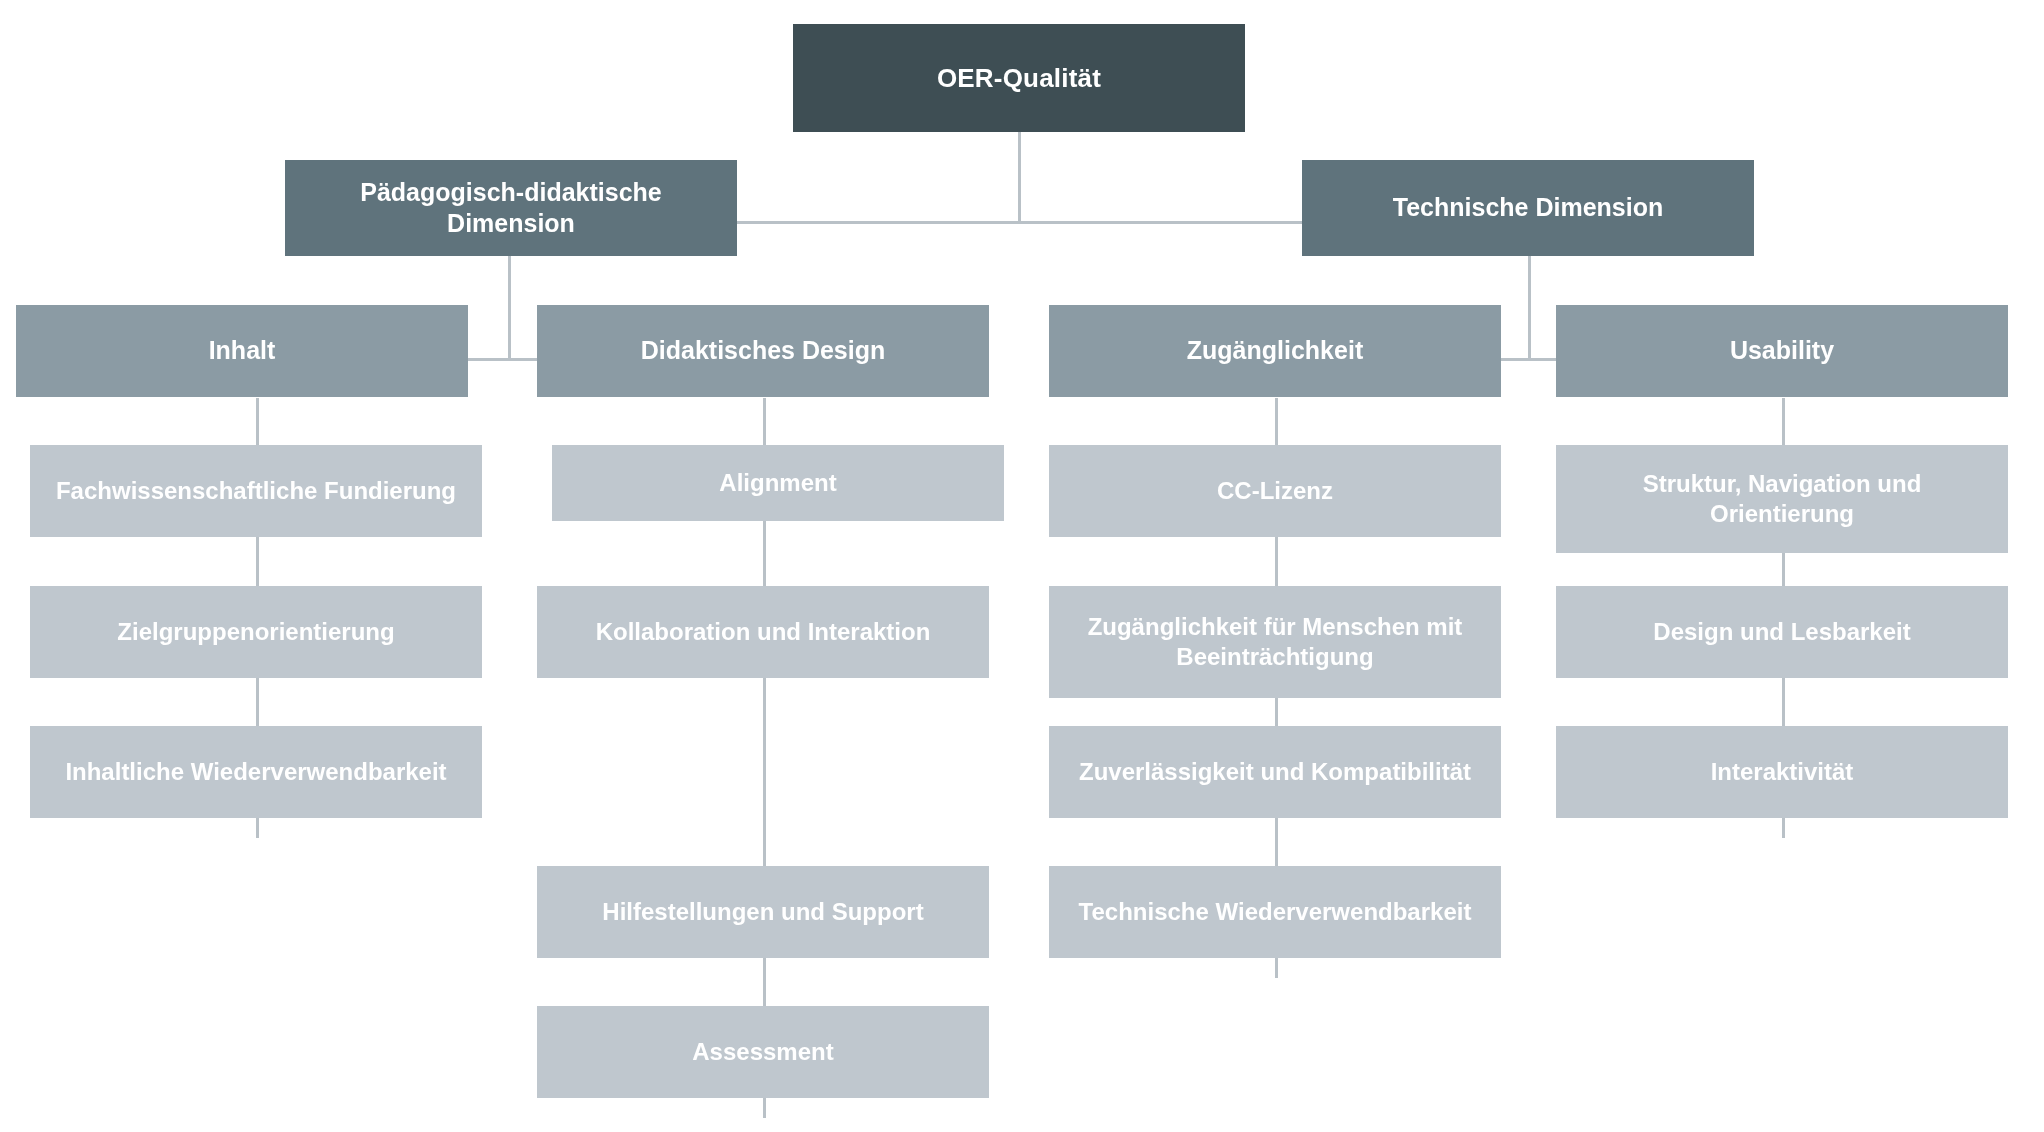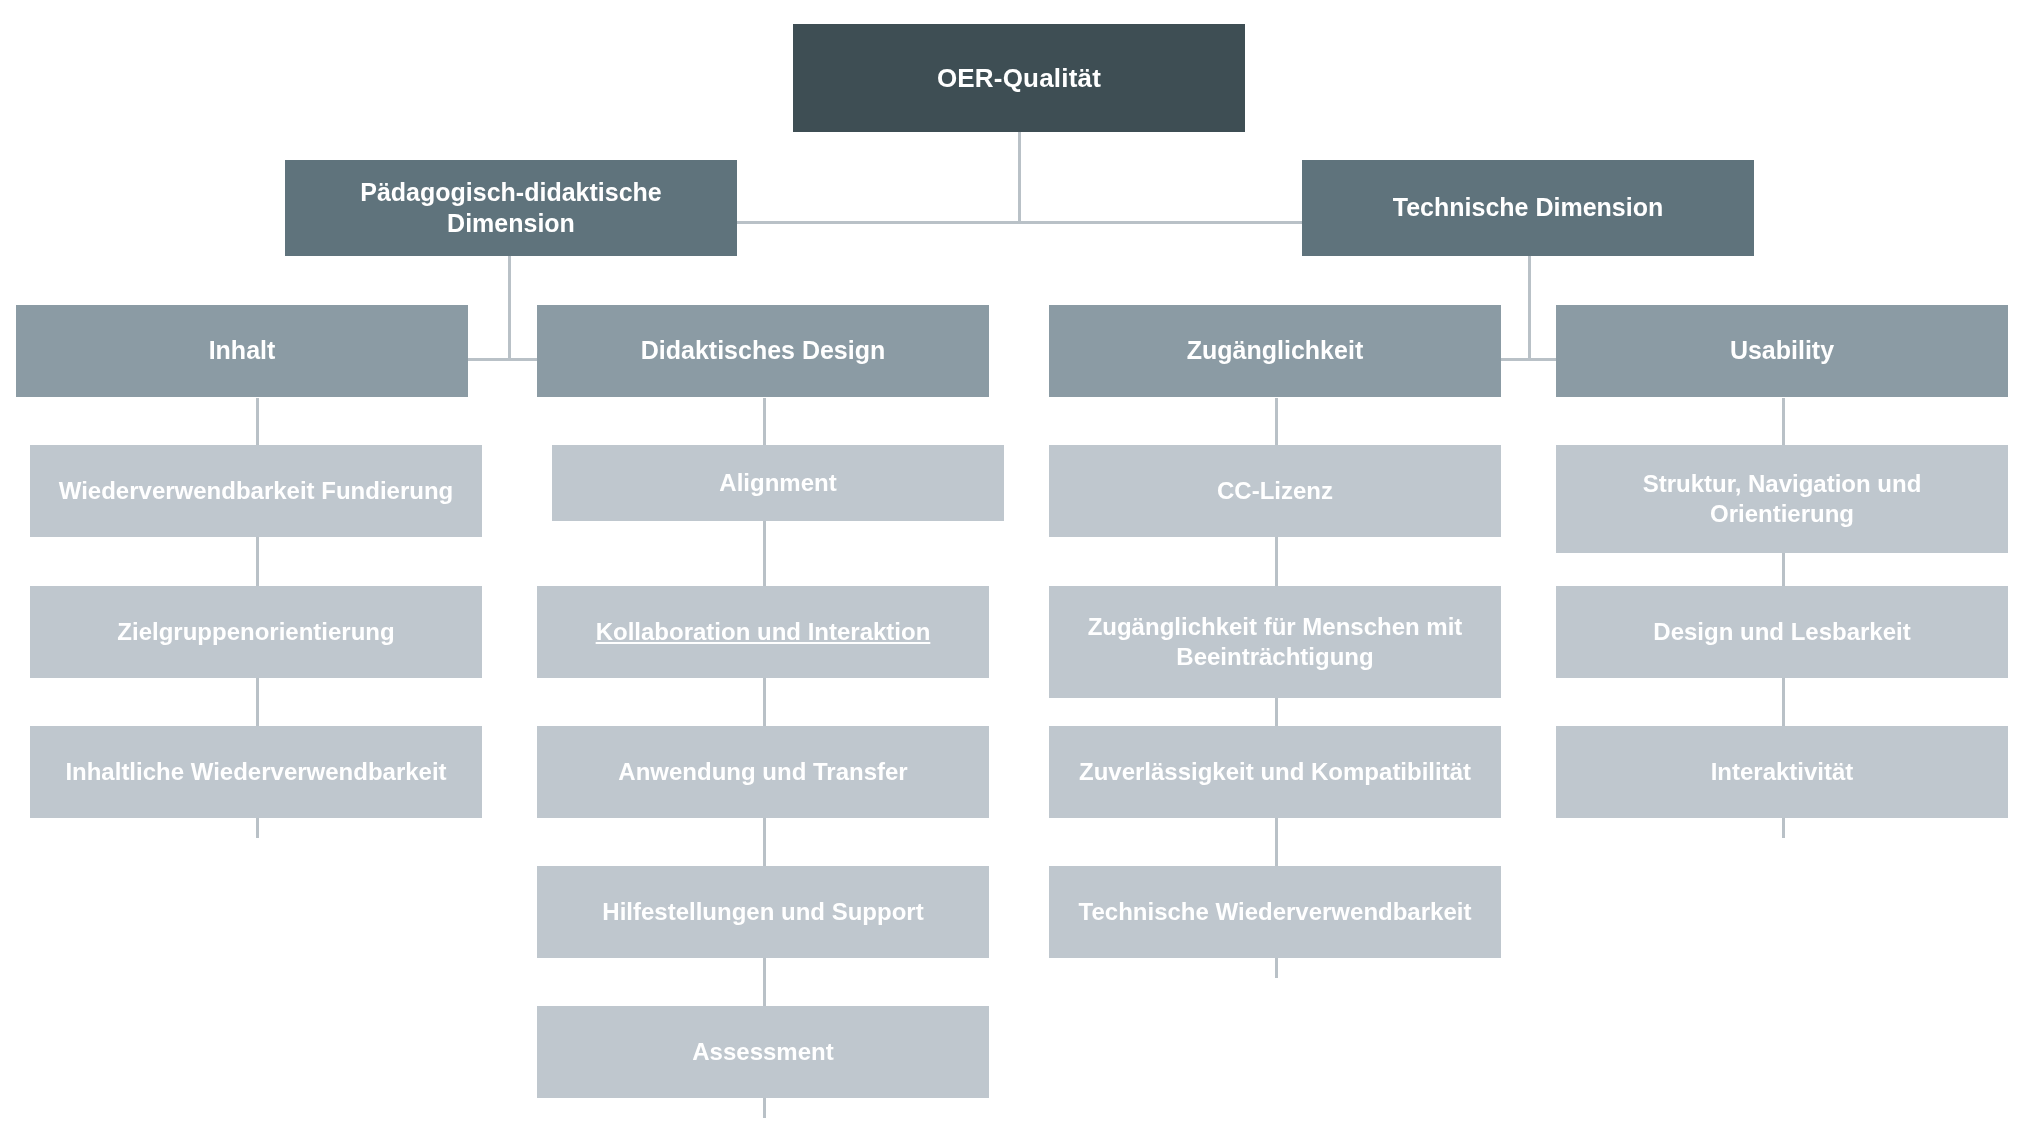--- a/index.html
+++ b/index.html
@@ -83,27 +83,26 @@
   <div class="node lvl0" style="left:793px; top:24px; width:452px; height:108px;">OER-Qualität</div>
 
   <div class="node lvl1" style="left:285px; top:160px; width:452px; height:96px;">Pädagogisch-didaktische Dimension</div>
   <div class="node lvl1" style="left:1302px; top:160px; width:452px; height:96px;">Technische Dimension</div>
 
   <div class="node lvl2" style="left:16px; top:305px; width:452px; height:92px;">Inhalt</div>
   <div class="node lvl2" style="left:537px; top:305px; width:452px; height:92px;">Didaktisches Design</div>
   <div class="node lvl2" style="left:1049px; top:305px; width:452px; height:92px;">Zugänglichkeit</div>
   <div class="node lvl2" style="left:1556px; top:305px; width:452px; height:92px;">Usability</div>
 
-  <div class="node lvl3" style="left:30px; top:445px; width:452px; height:92px;">Wiederverwendbarkeit Fundierung</div>
+  <div class="node lvl3" style="left:30px; top:445px; width:452px; height:92px;">Fachwissenschaftliche Fundierung</div>
   <div class="node lvl3" style="left:30px; top:586px; width:452px; height:92px;">Zielgruppenorientierung</div>
   <div class="node lvl3" style="left:30px; top:726px; width:452px; height:92px;">Inhaltliche Wiederverwendbarkeit</div>
 
   <div class="node lvl3" style="left:552px; top:445px; width:452px; height:76px;">Alignment</div>
-  <div class="node lvl3" style="left:537px; top:586px; width:452px; height:92px;text-decoration:underline;">Kollaboration und Interaktion</div>
-  <div class="node lvl3" style="left:537px; top:726px; width:452px; height:92px;">Anwendung und Transfer</div>
+  <div class="node lvl3" style="left:537px; top:586px; width:452px; height:92px;">Kollaboration und Interaktion</div>
   <div class="node lvl3" style="left:537px; top:866px; width:452px; height:92px;">Hilfestellungen und Support</div>
   <div class="node lvl3" style="left:537px; top:1006px; width:452px; height:92px;">Assessment</div>
 
   <div class="node lvl3" style="left:1049px; top:445px; width:452px; height:92px;">CC-Lizenz</div>
   <div class="node lvl3" style="left:1049px; top:586px; width:452px; height:112px;">Zugänglichkeit für Menschen mit Beeinträchtigung</div>
   <div class="node lvl3" style="left:1049px; top:726px; width:452px; height:92px;">Zuverlässigkeit und Kompatibilität</div>
   <div class="node lvl3" style="left:1049px; top:866px; width:452px; height:92px;">Technische Wiederverwendbarkeit</div>
 
   <div class="node lvl3" style="left:1556px; top:445px; width:452px; height:108px;">Struktur, Navigation und Orientierung</div>
   <div class="node lvl3" style="left:1556px; top:726px; width:452px; height:92px;">Interaktivität</div>

